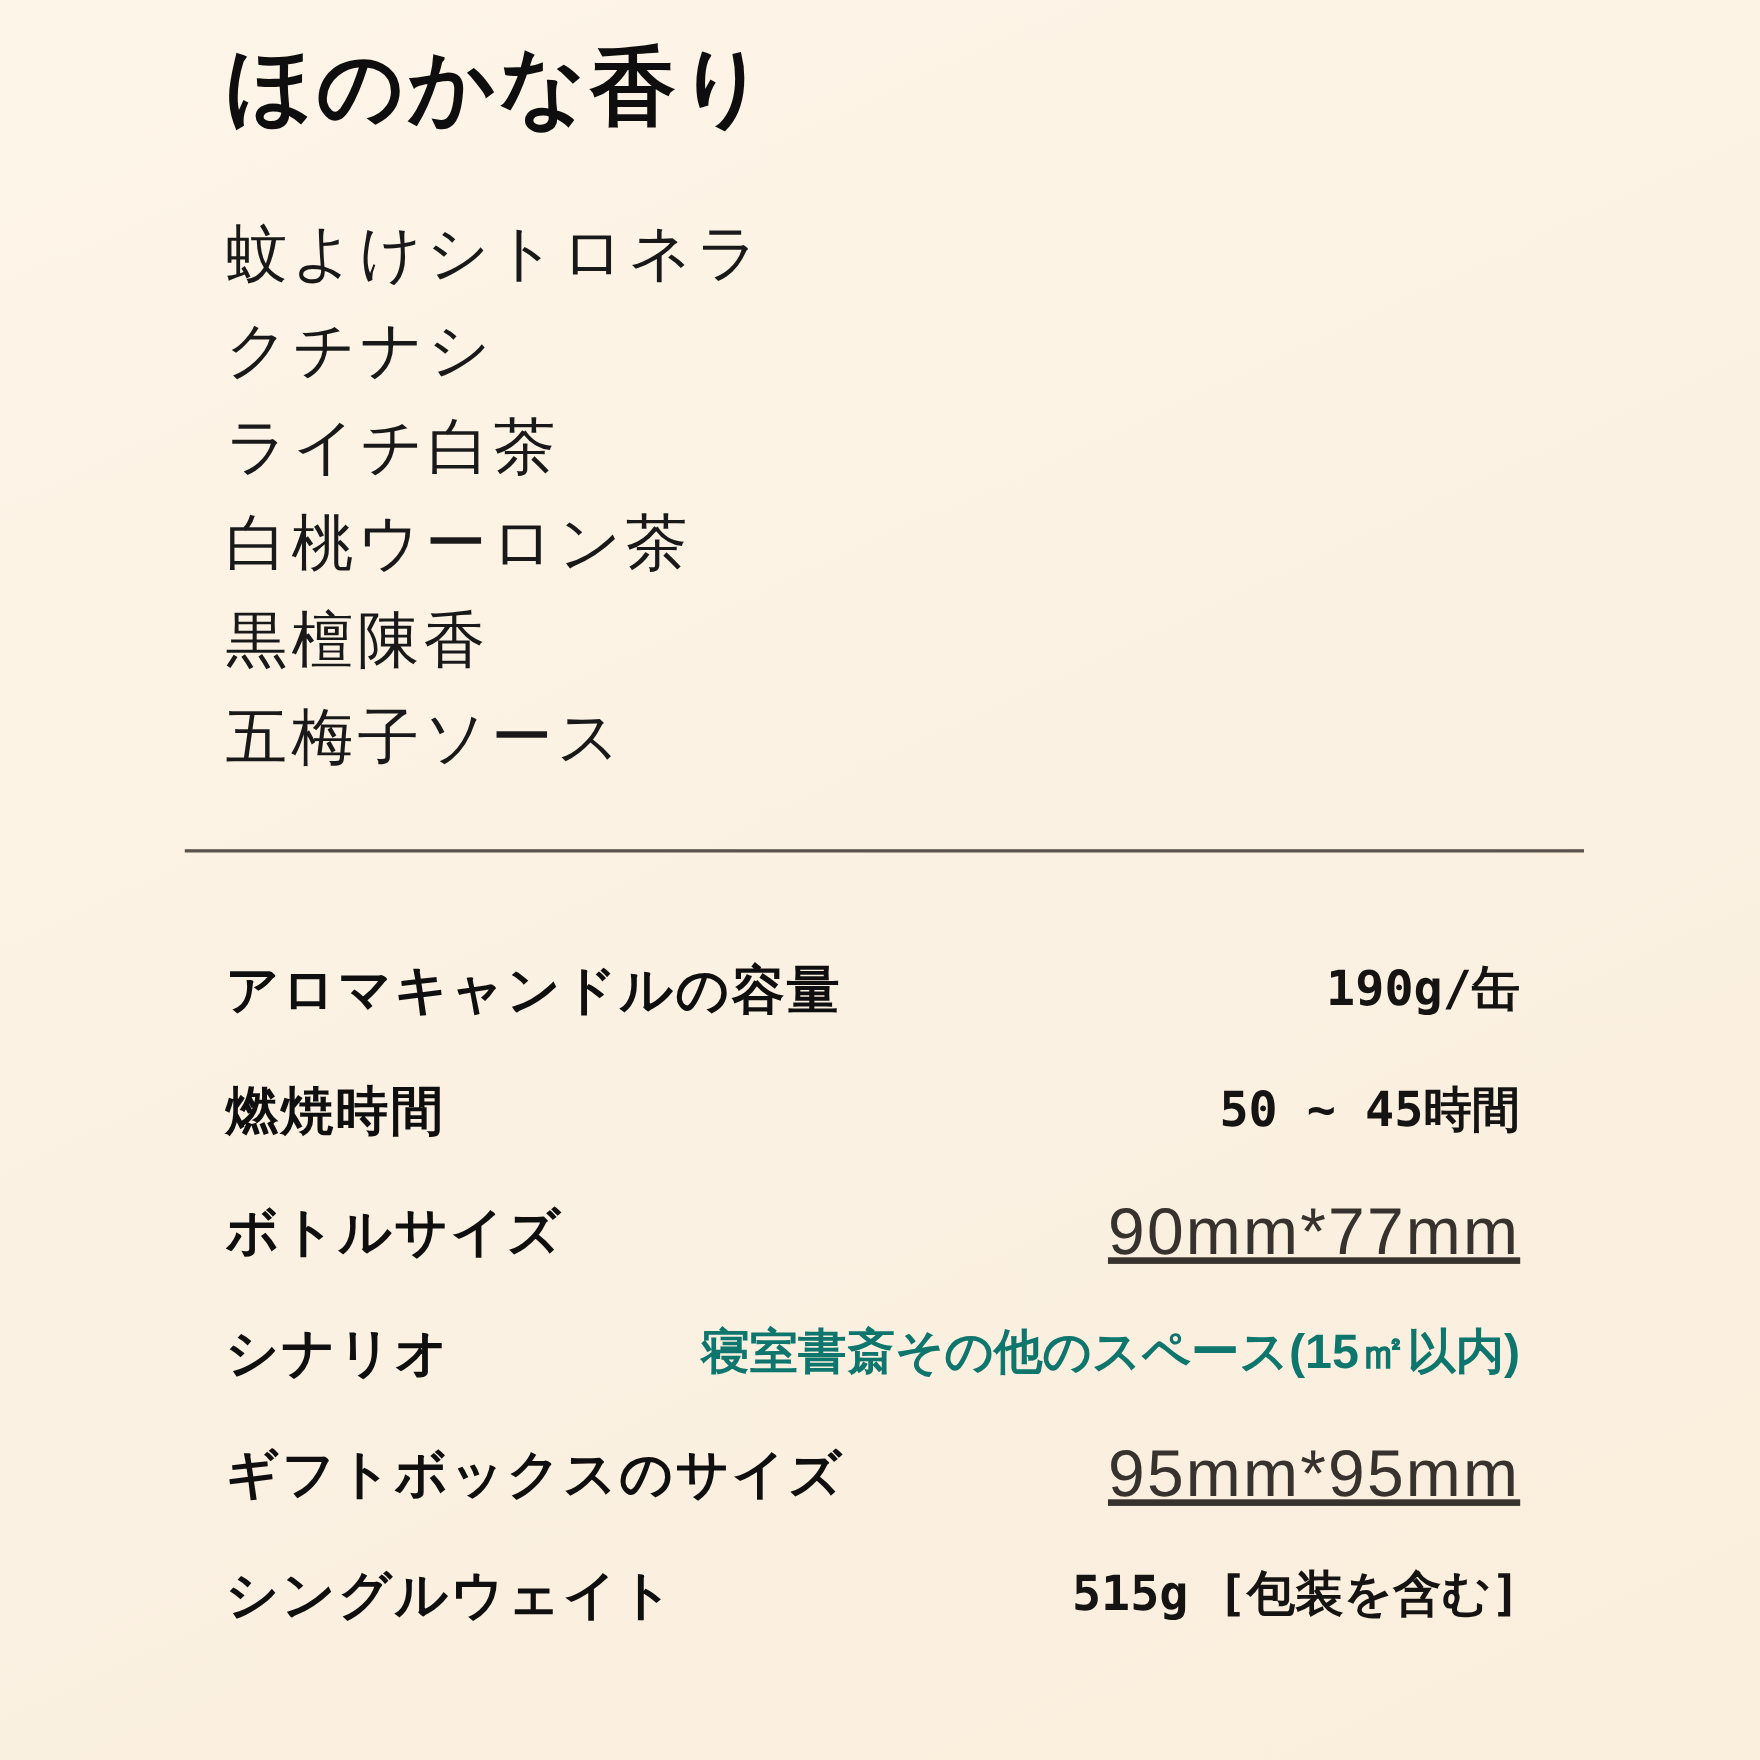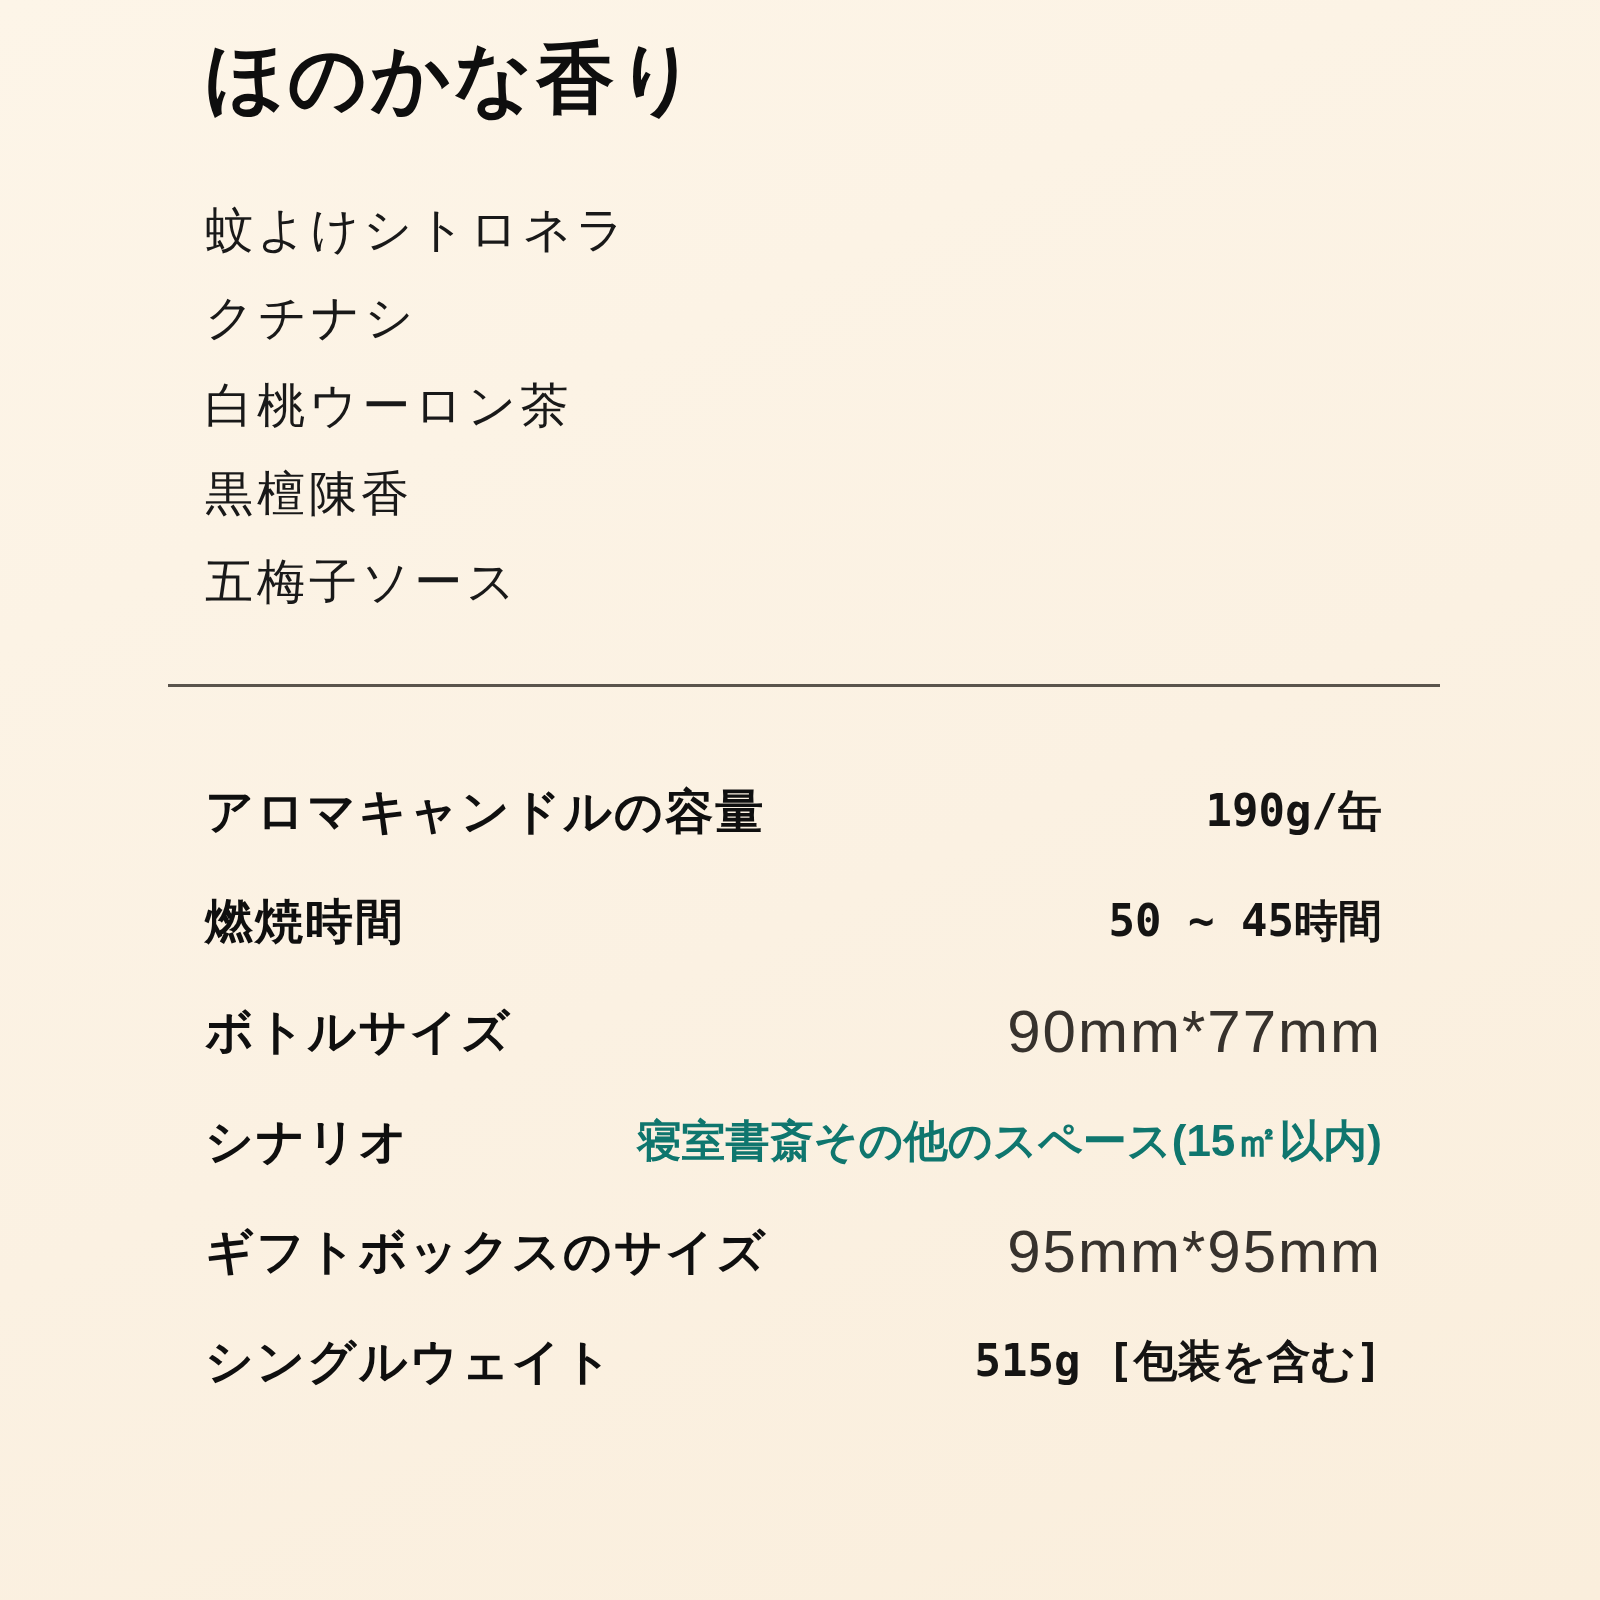--- a/index.html
+++ b/index.html
@@ -28,21 +28,21 @@
     letter-spacing: 3px;
     color: #0e0e0e;
     line-height: 1.25;
   }
   .scent-list {
     list-style: none;
     margin: 58px 0 0 0;
     padding: 0;
   }
   .scent-list li {
-    font-size: 48px;
+    font-size: 56px;
     font-weight: 400;
     line-height: 88px;
     letter-spacing: 4px;
     color: #191919;
   }
   .divider {
     border: none;
     border-top: 3px solid #5a544c;
     width: 1272px;
     margin: 58px 0 0 -37px;
@@ -74,38 +74,40 @@
     font-size: 44px;
     font-weight: 700;
     color: #151413;
     letter-spacing: 0px;
   }
   .v-light {
     font-size: 60px;
     font-weight: 300;
     color: #37322d;
     letter-spacing: 2px;
+    text-decoration: underline;
   }
   .v-cond {
     font-size: 44px;
     font-weight: 600;
     color: #0f766e;
     letter-spacing: 0px;
   }
 </style>
 </head>
 <body>
 
 <div class="page">
 
   <h1 class="title">ほのかな香り</h1>
 
   <ul class="scent-list">
     <li>蚊よけシトロネラ</li>
     <li>クチナシ</li>
+    <li>ライチ白茶</li>
     <li>白桃ウーロン茶</li>
     <li>黒檀陳香</li>
     <li>五梅子ソース</li>
   </ul>
 
   <hr class="divider">
 
   <div class="specs">
 
     <div class="spec-row">

